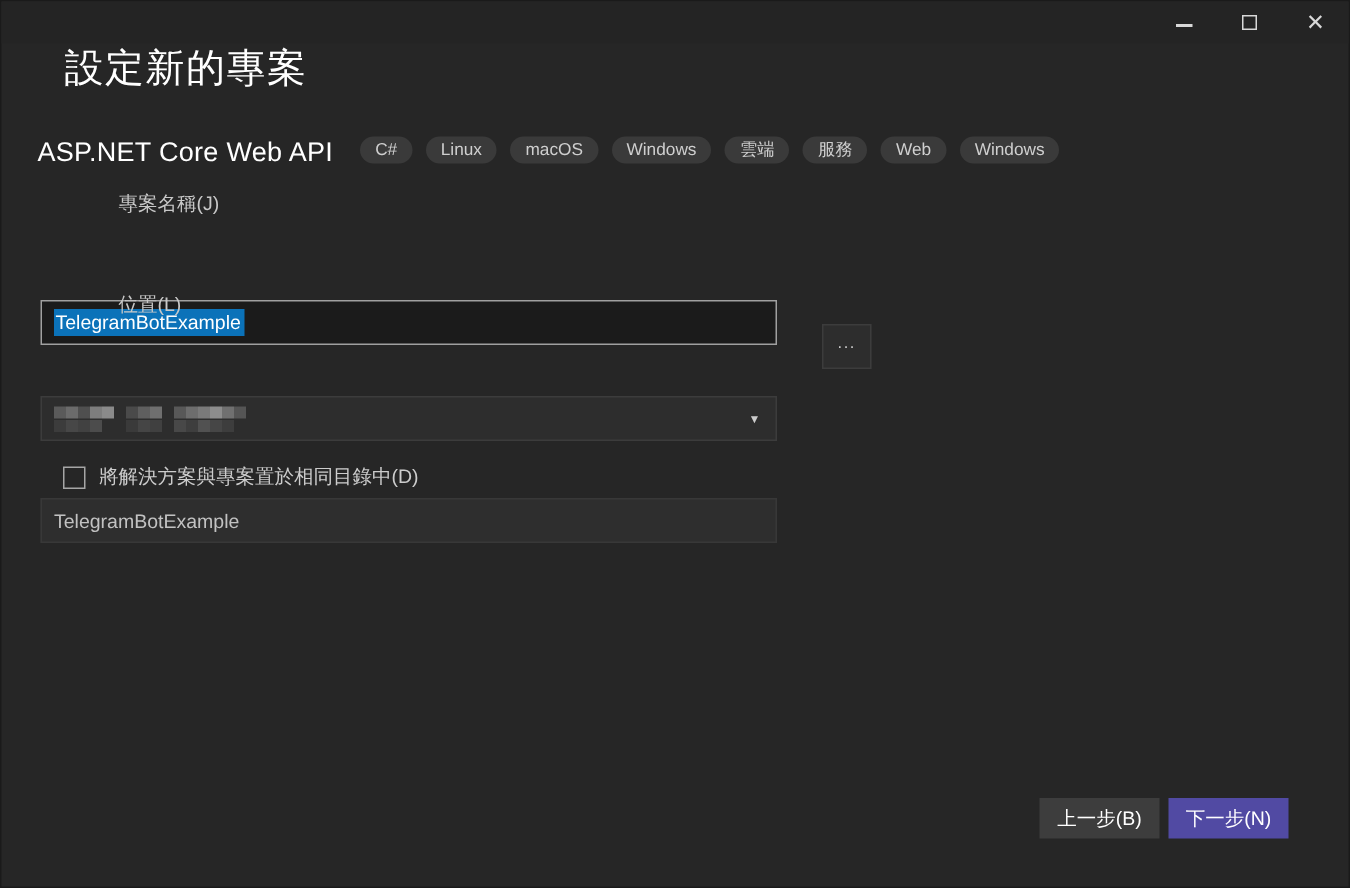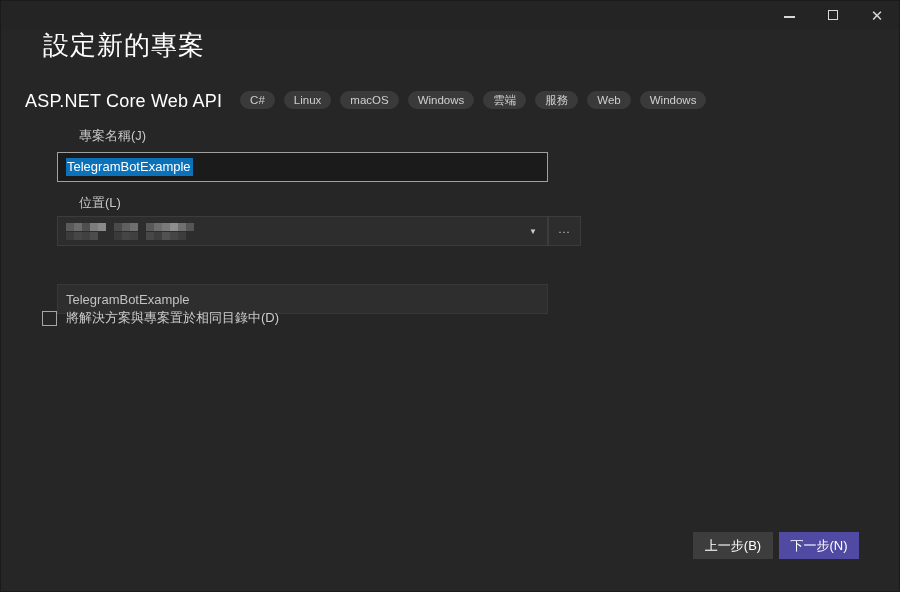--- a/index.html
+++ b/index.html
@@ -42,22 +42,22 @@
   .lbl-project{top:126px;}
   .lbl-location{top:193px;}
   .lbl-solution{top:261px;display:flex;align-items:center;gap:7px;}
   .info-icon{
     width:13px;height:13px;border:1.5px solid #3f9bd8;border-radius:50%;
     color:#3f9bd8;font-size:9.5px;font-weight:bold;font-style:italic;
     display:inline-flex;align-items:center;justify-content:center;line-height:1;
     font-family:"Liberation Serif",serif;
   }
   .text-input{
-    position:absolute;left:56px;width:491px;height:30px;box-sizing:border-box;
-    font-size:13px;display:flex;align-items:center;padding:0 8px;
+    position:absolute;left:26px;width:491px;height:30px;box-sizing:border-box;
+    font-size:13px;display:flex;align-items:center;padding:0 8px;margin-top:48px;
   }
   .input-project{
     top:151px;background:#1b1b1b;border:1px solid #a0a0a0;color:#ffffff;
   }
   .selection{background:#0b72b9;color:#ffffff;padding:1px 2px 2px 1px;}
   .combo{
     top:215px;background:#2d2d2d;border:1px solid #3c3c3c;color:#cccccc;
     justify-content:space-between;
   }
   .combo .arrow{font-size:8px;color:#cccccc;margin-right:2px;}

